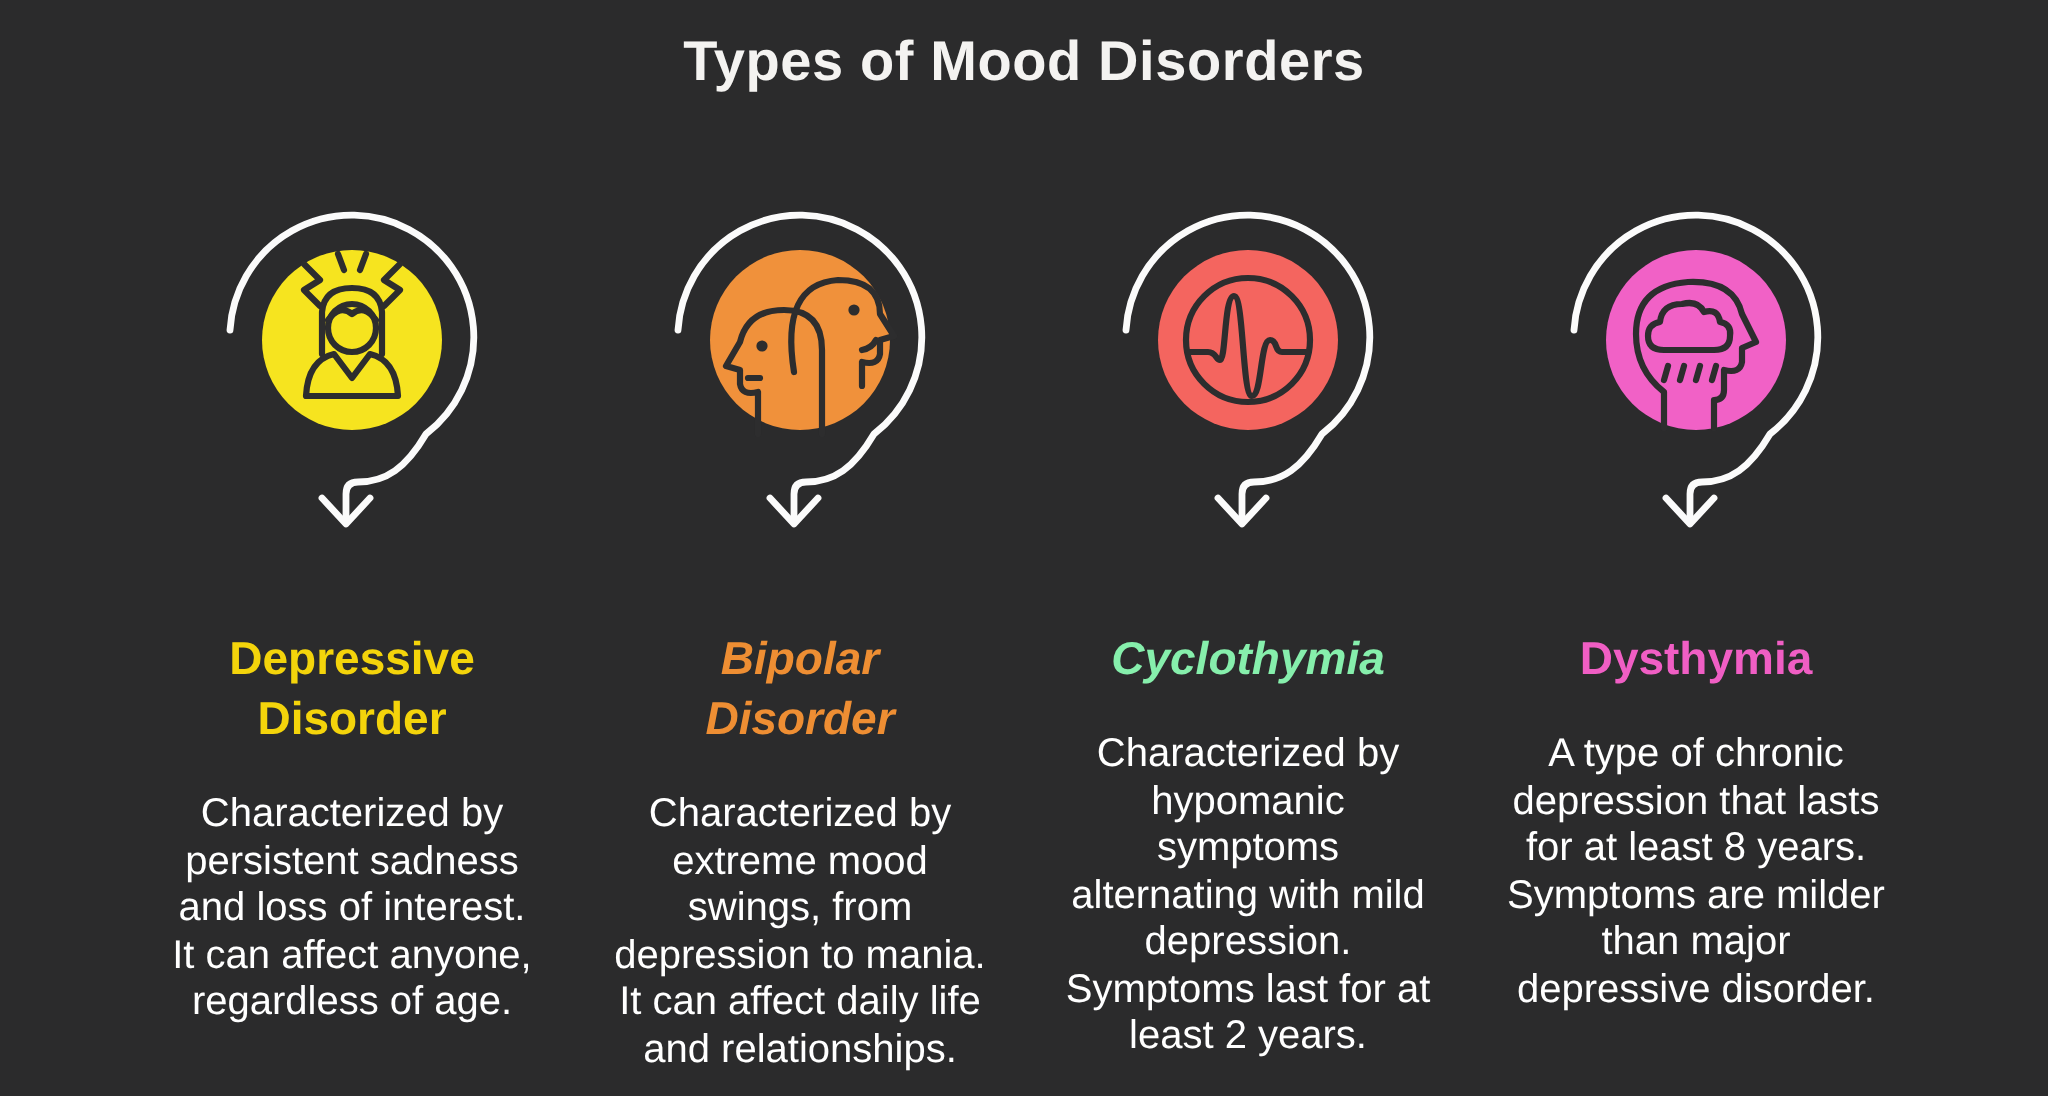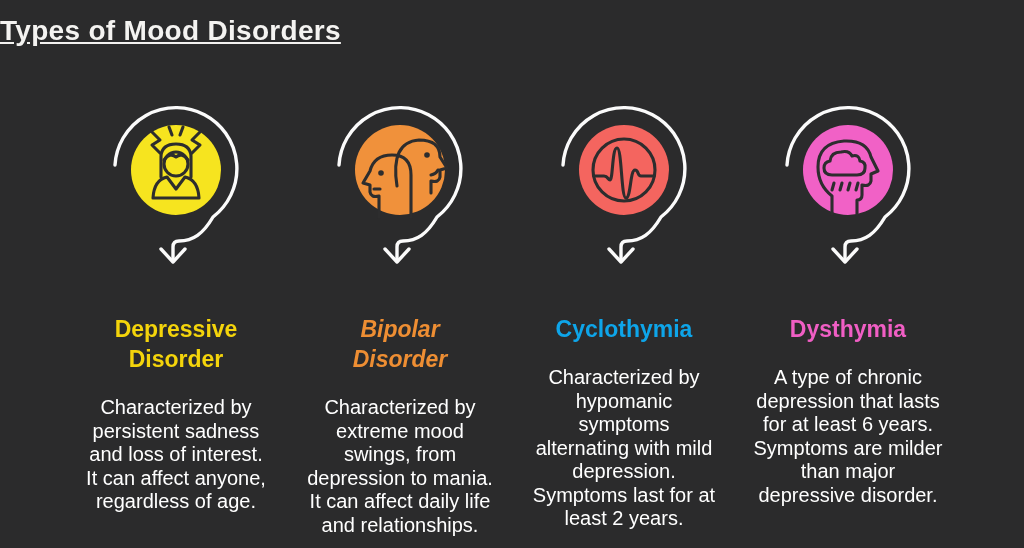--- a/index.html
+++ b/index.html
@@ -5,23 +5,23 @@
   html, body { margin:0; padding:0; }
   body {
     width:1024px; height:548px; overflow:hidden;
     background:#2B2B2C;
     font-family:"Liberation Sans", sans-serif;
     -webkit-font-smoothing:antialiased;
   }
   .canvas { position:relative; width:1024px; height:548px; }
   .title {
     margin:0; padding-top:14px;
-    text-align:left;
+    text-align:center;
     font-size:28px; line-height:34px; font-weight:bold;
-    color:#F4F3F1; letter-spacing:0.3px;text-decoration:underline;
+    color:#F4F3F1; letter-spacing:0.3px;
   }
   .columns {
     width:896px; margin:46px auto 12px;
     display:flex;
   }
   .column { flex:1 1 0; width:224px; text-align:center; }
   svg.badge { display:block; width:160px; height:192px; margin:0 auto; }
   .loop {
     fill:none; stroke:#FBFBFB; stroke-width:3.4;
     stroke-linecap:round; stroke-linejoin:round;
@@ -104,21 +104,21 @@
     <section class="column">
       <svg class="badge" viewBox="0 0 160 192">
         <path class="loop" d="M 19 71 A 61 61 0 1 1 117 123 C 107 140 97 147 83 147 Q 77 147 77 153 L 77 165"></path>
         <path class="loop" d="M 65 155 L 77 168 L 89 155"></path>
         <circle cx="80" cy="76" r="45" fill="#F4655F"></circle>
         <g class="glyph">
           <circle cx="80" cy="76" r="31" stroke-width="3.3"></circle>
           <path d="M 50 82 L 60 82 C 64 82 64 86 66 86 C 69 86 68 54 73 54 C 78 54 77 104 82 104 C 87 104 86 76 91 76 C 95 76 93 82 97 82 L 110 82"></path>
         </g>
       </svg>
-      <h2 class="heading" style="color: #0ea5e9;">Cyclothymia</h2>
+      <h2 class="heading" style="color: #86efac; font-style: italic;">Cyclothymia</h2>
       <p class="desc">Characterized by
 hypomanic
 symptoms
 alternating with mild
 depression.
 Symptoms last for at
 least 2 years.</p>
     </section>
 
     <section class="column">
@@ -131,20 +131,20 @@
           <path d="M 64 81 Q 56 81 56 74 Q 56 68 62 67 Q 63 58 73 58 Q 81 56 84 62 Q 91 60 92 67 Q 98 68 97 74 Q 97 81 89 81 Z"></path>
           <path d="M 66 89 L 64 96"></path>
           <path d="M 74 89 L 72 96"></path>
           <path d="M 82 89 L 80 96"></path>
           <path d="M 90 89 L 88 96"></path>
         </g>
       </svg>
       <h2 class="heading" style="color: rgb(240, 94, 196);">Dysthymia</h2>
       <p class="desc">A type of chronic
 depression that lasts
-for at least 6 years.
+for at least 8 years.
 Symptoms are milder
 than major
 depressive disorder.</p>
     </section>
 
   </div>
 </div>
 
 </body></html>

